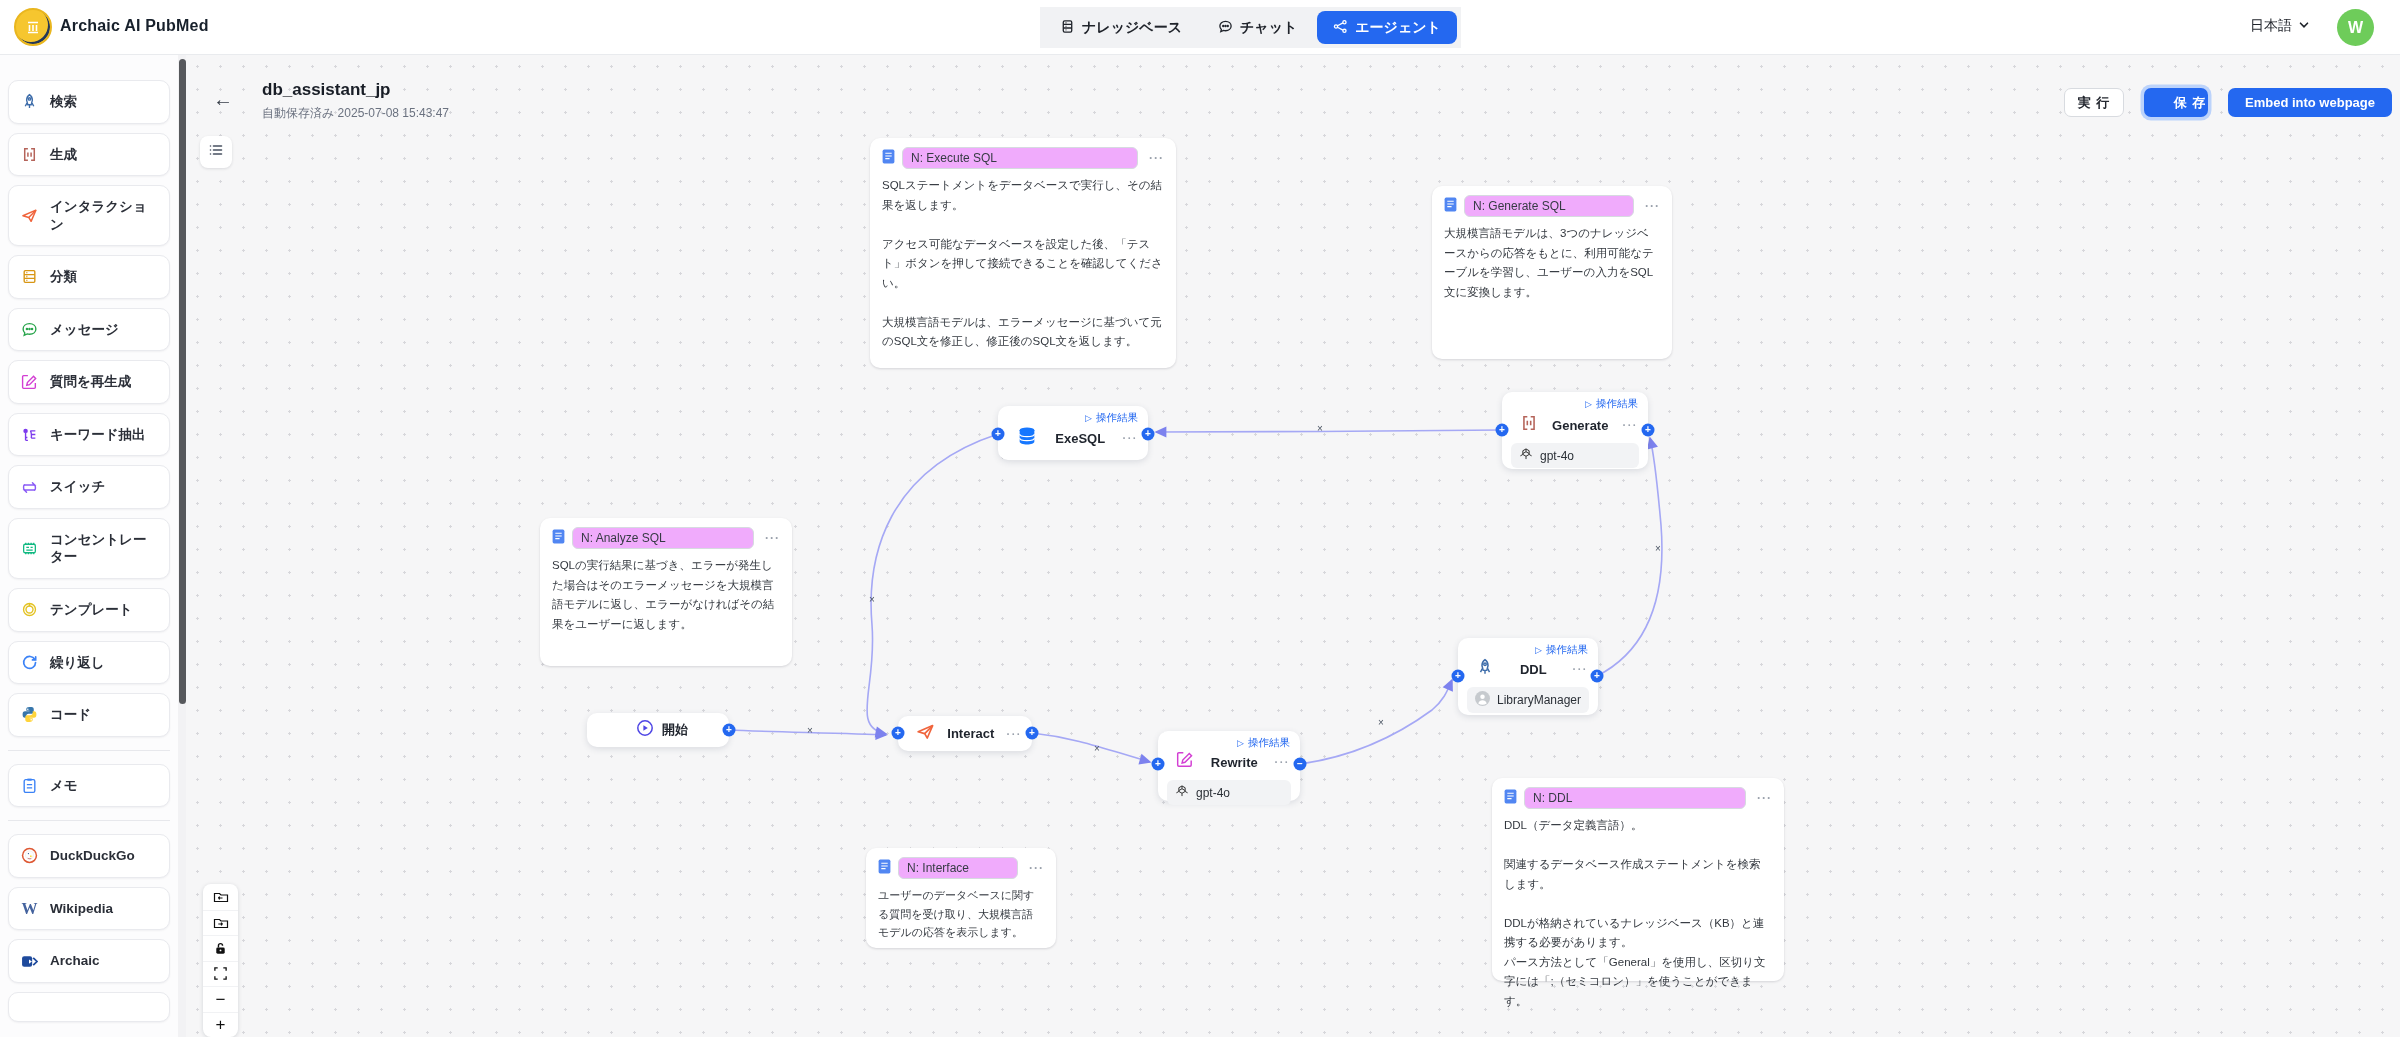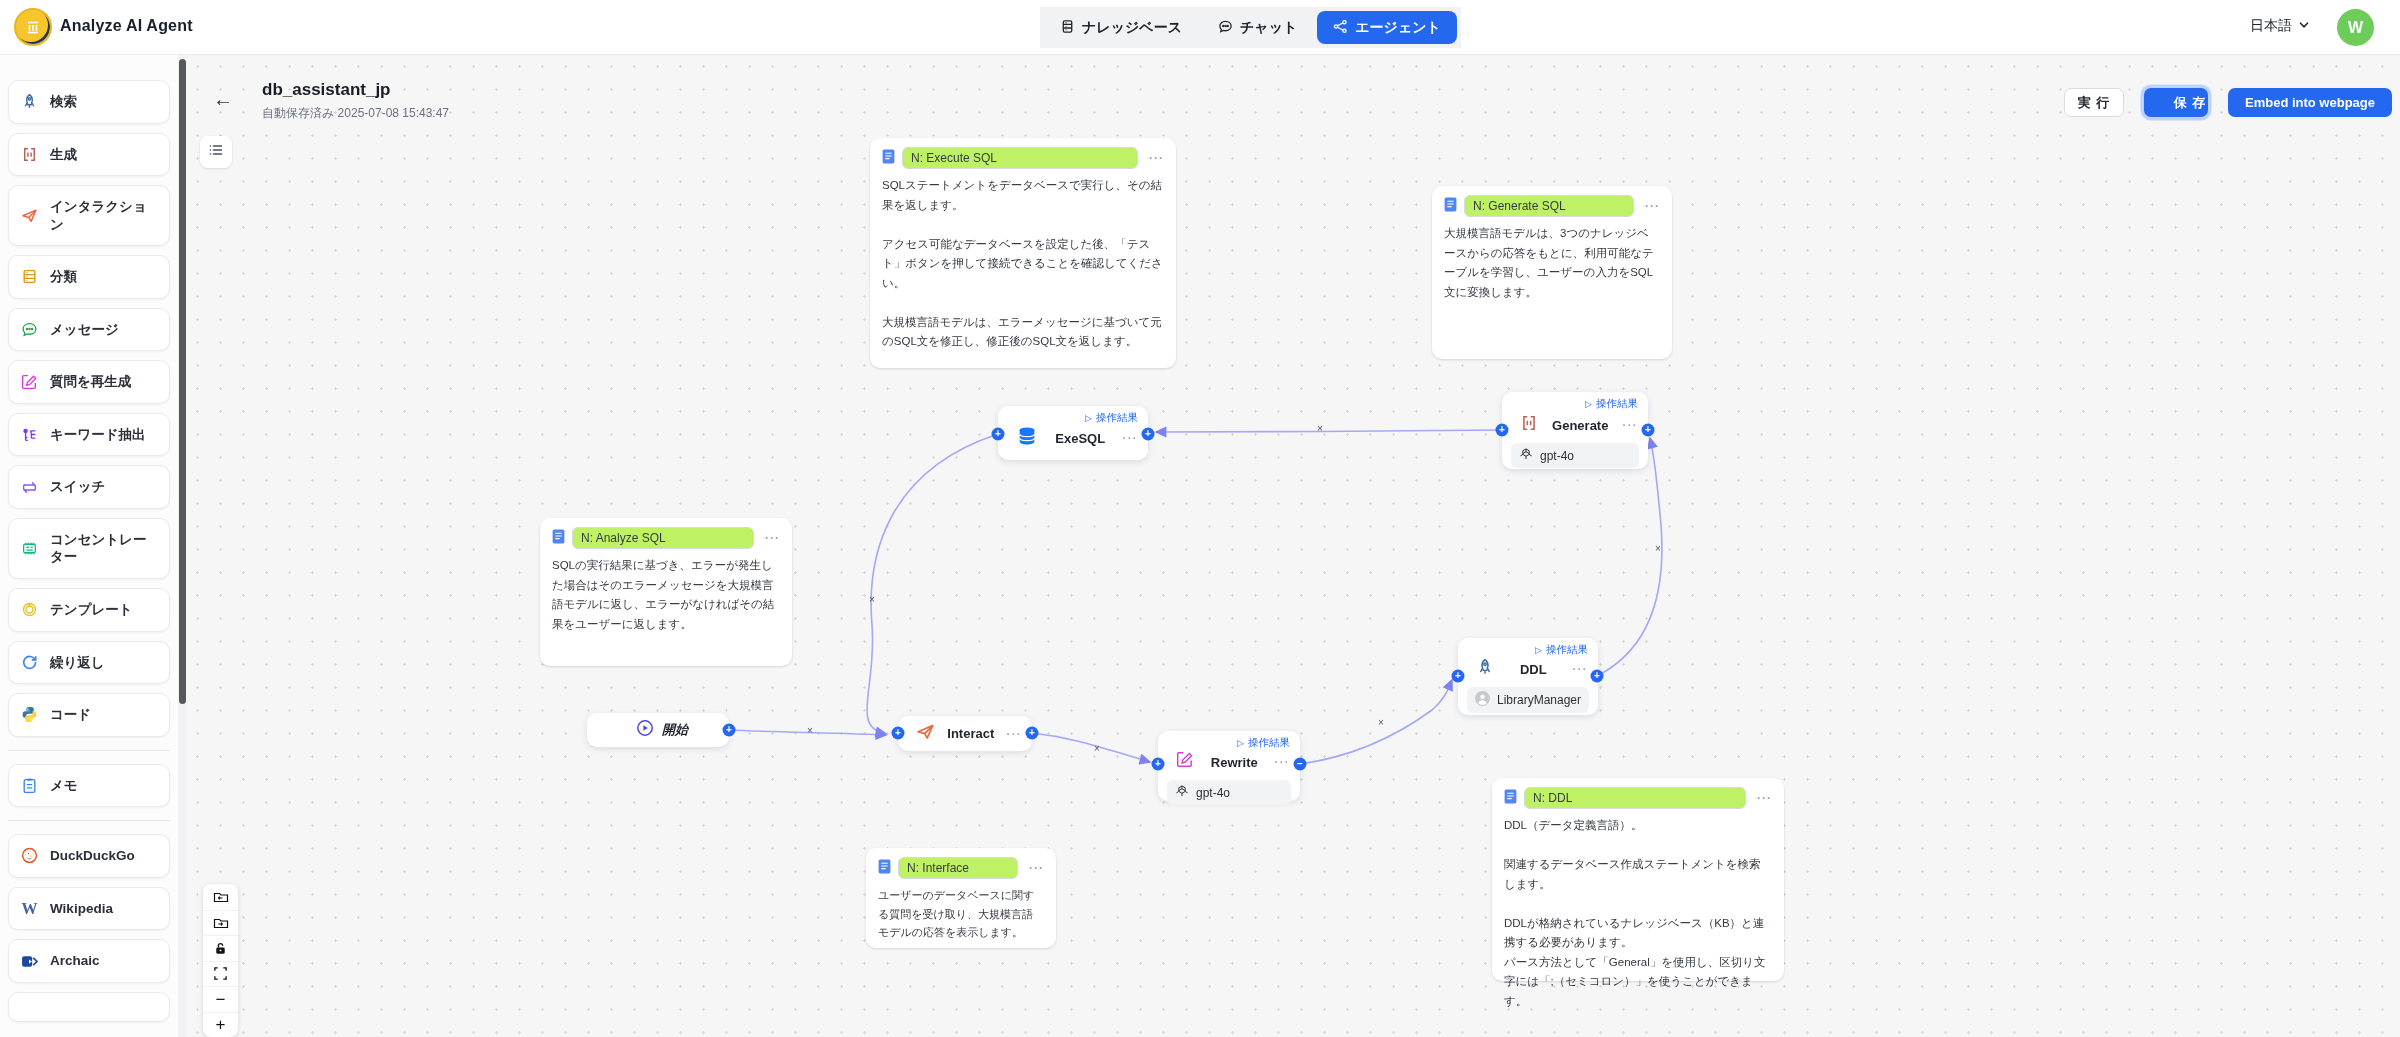--- a/index.html
+++ b/index.html
@@ -66,21 +66,21 @@
     border-radius:8px; box-shadow:0 1px 4px rgba(16,24,40,.15); display:flex; flex-direction:column; overflow:hidden; }
   .ctrl { height:25.5px; display:flex; align-items:center; justify-content:center; cursor:pointer; color:#111; }
   .ctrl + .ctrl { border-top:1px solid #f1f2f4; }
   .ctrl .tglyph { font-size:17px; font-weight:400; color:#111; line-height:1; }
 
   
   .note { position:absolute; z-index:3; background:#fff; border-radius:10px;
     box-shadow:0 1px 3px rgba(16,24,40,.10), 0 1px 2px rgba(16,24,40,.05); padding:9px 12px 10px; }
   .note-head { display:flex; align-items:center; gap:7px; margin-bottom:7px; }
   .note-title { flex:1; border:1px solid #d6dae0; border-radius:6px; padding:3px 8px; font-size:12px;
-    color:#363b44; background:#bef264; white-space:nowrap; overflow:hidden; }
+    color:#363b44; background:#f0abfc; white-space:nowrap; overflow:hidden; }
   .note-menu { color:#9aa1ac; font-size:12px; font-weight:700; letter-spacing:1px; padding-left:4px; cursor:pointer; }
   .note-body { font-size:11.5px; line-height:1.7; color:#33383f; white-space:pre-line; }
 
   
   .node { position:absolute; z-index:4; background:#fff; border-radius:10px;
     box-shadow:0 2px 6px rgba(75,85,110,.16); }
   .run-link { position:absolute; top:5px; right:10px; display:flex; align-items:center; gap:4px;
     font-size:10.5px; color:#2468f0; cursor:pointer; z-index:2; }
   .run-play { font-size:9px; line-height:1; }
   .node-row { display:flex; align-items:center; gap:8px; padding:0 10px;margin-left:8px; }
@@ -185,21 +185,21 @@
       <span class="note-menu">···</span>
     </div>
     <div class="note-body">DDL（データ定義言語）。
 
 関連するデータベース作成ステートメントを検索します。
 
 DDLが格納されているナレッジベース（KB）と連携する必要があります。
 パース方法として「General」を使用し、区切り文字には「;（セミコロン）」を使うことができます。</div>
   </div>
 
-  <div class="node" style="left:587px; top:713px; width:142px; height:34px;font-style:italic;">
+  <div class="node" style="left:587px; top:713px; width:142px; height:34px;">
     <div class="node-row" style="height:34px; justify-content:center;">
       <span><svg width="18" height="18" viewBox="0 0 18 18" fill="none">
             <circle cx="9" cy="9" r="7.2" stroke="#4f46e5" stroke-width="1.5"></circle>
             <path d="M7.4 6.2l4.4 2.8-4.4 2.8z" fill="#4f46e5"></path>
           </svg></span>
       <span class="node-name" style="flex:0 0 auto;">開始</span>
     </div>
   </div>
 
   <div class="node" style="left:898px; top:716px; width:134px; height:35px;">
@@ -520,21 +520,21 @@
   </aside>
 
   <header class="header">
     <div class="logo">
       <div class="logo-inner">
         <svg width="16" height="16" viewBox="0 0 16 16" fill="none" stroke="#fff" stroke-width="1.6">
             <path d="M3 3.5h10M4.5 6v6M8 6v6M11.5 6v6M3 13.5h10"></path>
           </svg>
       </div>
     </div>
-    <div class="app-title">Analyze AI Agent</div>
+    <div class="app-title">Archaic AI PubMed</div>
 
     <nav class="tabs">
       <div class="tab">
         <span><svg width="15" height="15" viewBox="0 0 16 16" fill="none" stroke="#20242b" stroke-width="1.4">
               <rect x="3.5" y="2" width="9" height="12" rx="1.5"></rect>
               <path d="M3.5 5.8h9M3.5 9.6h9M6 4h.8M6 7.8h.8M6 11.6h.8"></path>
             </svg></span>
         <span>ナレッジベース</span>
       </div>
       <div class="tab">

